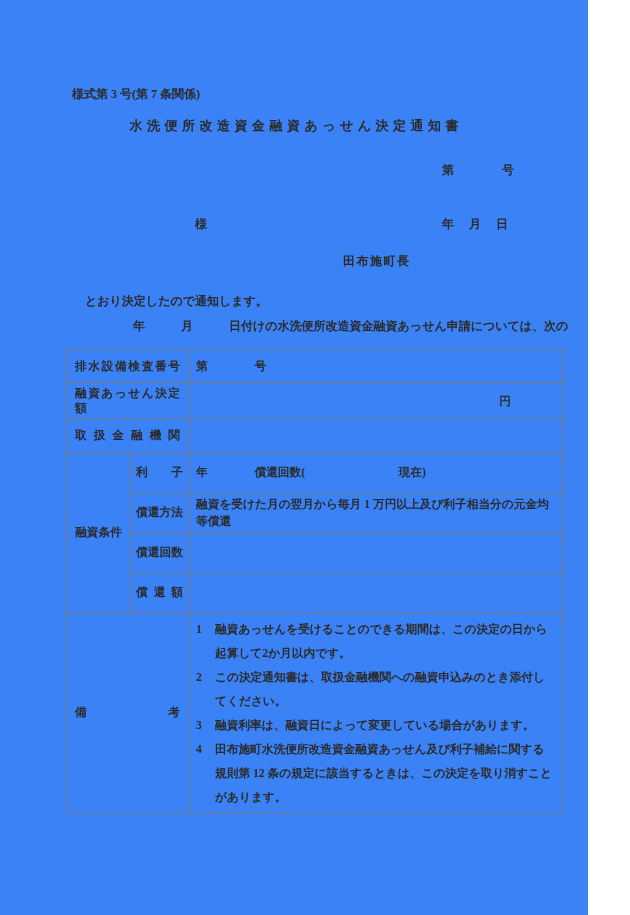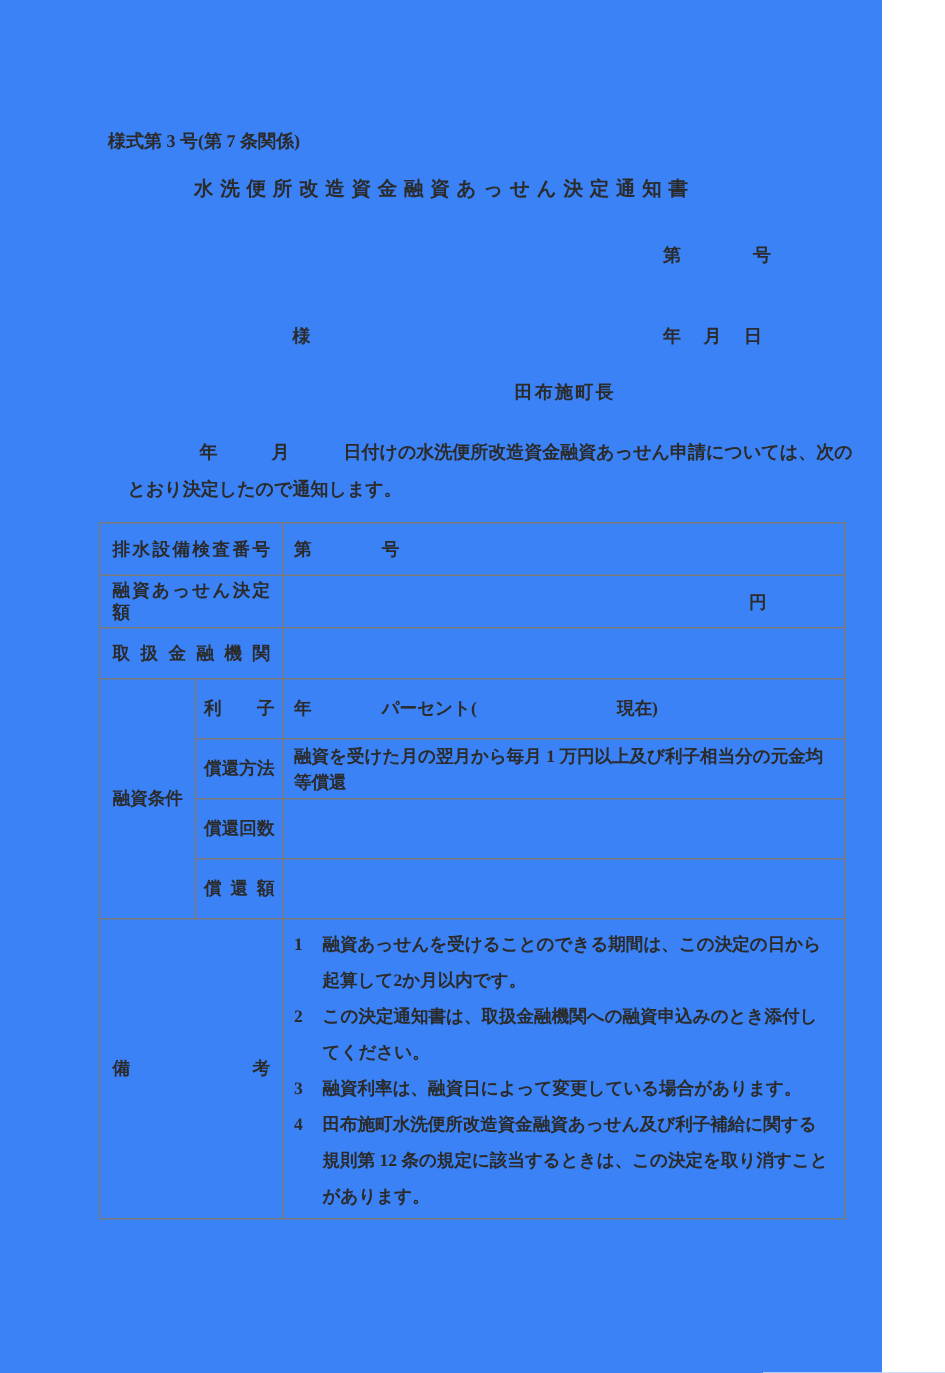--- a/index.html
+++ b/index.html
@@ -52,22 +52,22 @@
 
   <div class="doc-number">第　　　　号</div>
 
   <div class="doc-date">年　月　日</div>
 
   <div class="addressee">様</div>
 
   <div class="sender">田布施町長</div>
 
   <div class="body-para">
+    <div>とおり決定したので通知します。</div>
     <div>　　　　年　　　月　　　日付けの水洗便所改造資金融資あっせん申請については、次の</div>
-    <div>とおり決定したので通知します。</div>
   </div>
 
   <table class="form-table">
     <colgroup>
         <col class="c1">
         <col class="c2">
         <col class="c3">
       </colgroup>
 
     <tbody>
@@ -82,21 +82,21 @@
     </tr>
 
     <tr class="r3">
       <td colspan="2" class="lbl">取扱金融機関</td>
       <td class="val"></td>
     </tr>
 
     <tr class="r4">
       <td rowspan="4" class="cond">融資条件</td>
       <td class="sublbl">利子</td>
-      <td class="val">年　　　　パーセント(　　　　　　　　現在)</td>
+      <td class="val">年　　　　償還回数(　　　　　　　　現在)</td>
     </tr>
 
     <tr class="r5">
       <td class="sublbl">償還方法</td>
       <td class="val">融資を受けた月の翌月から毎月 1 万円以上及び利子相当分の元金均等償還</td>
     </tr>
 
     <tr class="r6">
       <td class="sublbl">償還回数</td>
       <td class="val"></td>

